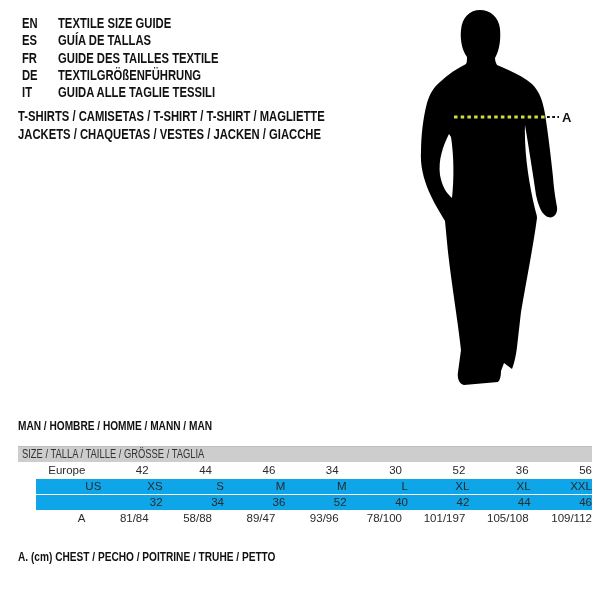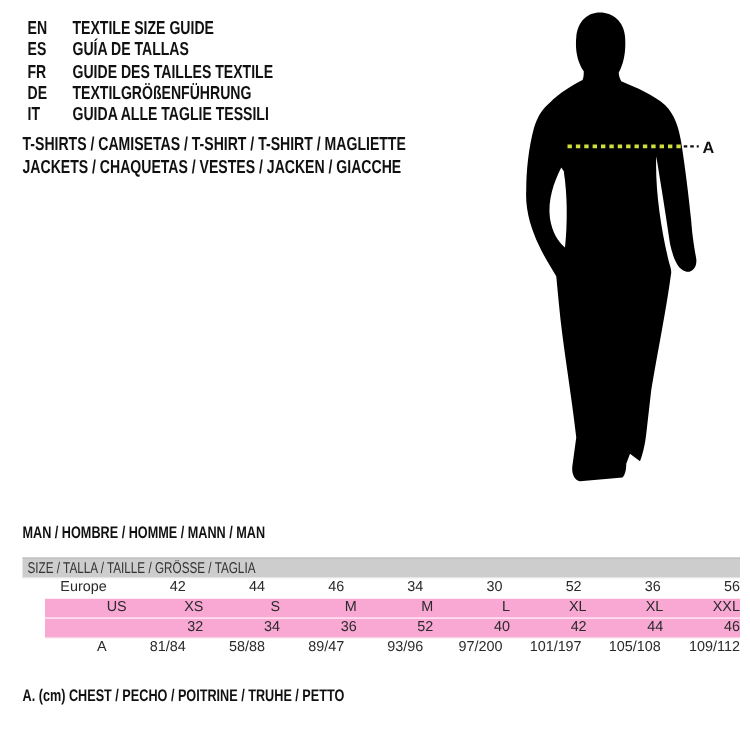--- a/index.html
+++ b/index.html
@@ -17,21 +17,21 @@
   
   .figure{position:absolute;left:400px;top:0;width:200px;height:400px;}
   
   .section-title{position:absolute;left:18px;top:418px;font-weight:700;font-size:13.5px;color:#111;}
   
   .size-table{position:absolute;left:18px;top:446px;width:574px;font-size:11.5px;color:#2a2a2a;}
   .t-header{background:#cdcdcd;height:15px;line-height:15px;padding-left:4px;
             border-top:1px solid #bdbdbd;border-bottom:1px solid #ffffff;color:#333;}
   .t-header .cx{display:inline-block;font-size:12.5px;}
   .t-row{display:flex;height:15px;line-height:15px;border-bottom:1px solid #ffffff;}
-  .t-row.shade{background:#f9a8d4;margin-left:18px;}
+  .t-row.shade{background:#0ea5e9;margin-left:18px;}
   .t-row .label{width:62px;padding-left:4px;text-align:left;}
   .t-row .cell{flex:1;text-align:right;}
   
   .footnote{position:absolute;left:18px;top:549px;font-weight:700;font-size:13.5px;color:#111;}
 </style>
 </head>
 <body>
 
 <div class="page">
 
@@ -153,21 +153,21 @@
       <span class="cell">44</span>
       <span class="cell">46</span>
     </div>
 
     <div class="t-row">
       <span class="cell label">A</span>
       <span class="cell">81/84</span>
       <span class="cell">58/88</span>
       <span class="cell">89/47</span>
       <span class="cell">93/96</span>
-      <span class="cell">97/200</span>
+      <span class="cell">78/100</span>
       <span class="cell">101/197</span>
       <span class="cell">105/108</span>
       <span class="cell">109/112</span>
     </div>
   </div>
 
   <div class="footnote cx">A. (cm) CHEST / PECHO / POITRINE / TRUHE / PETTO</div>
 
 </div>
 

